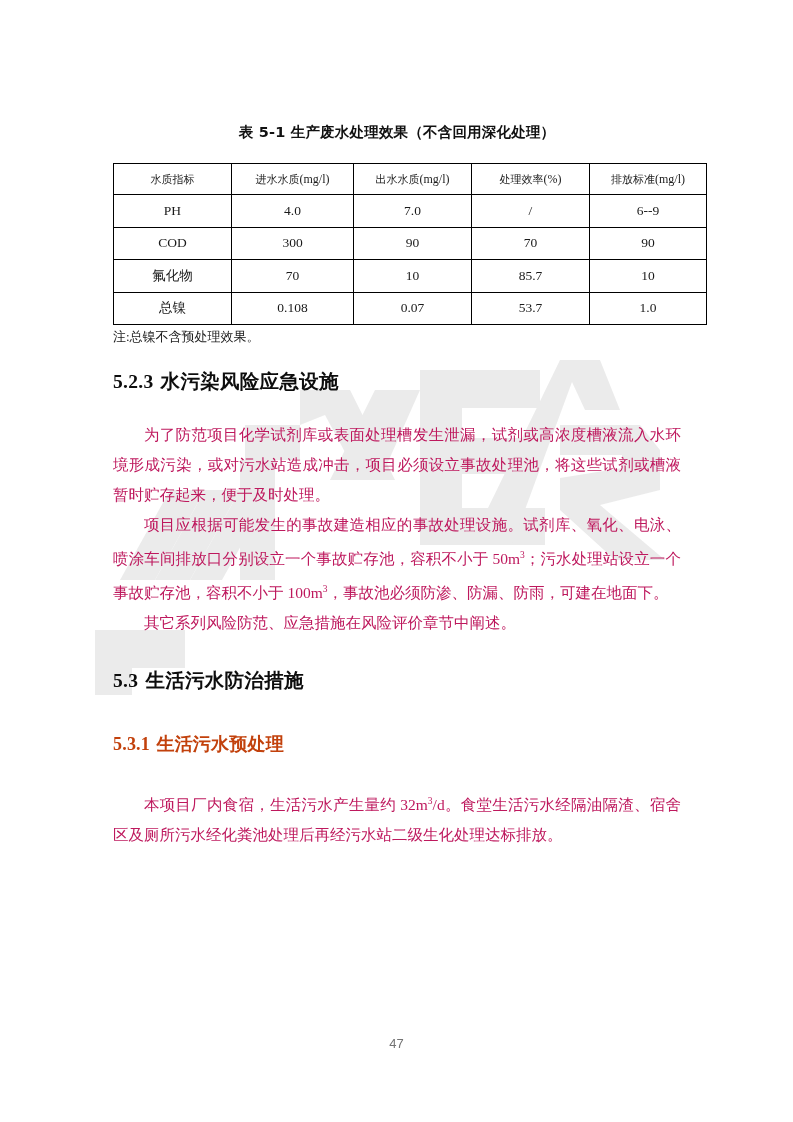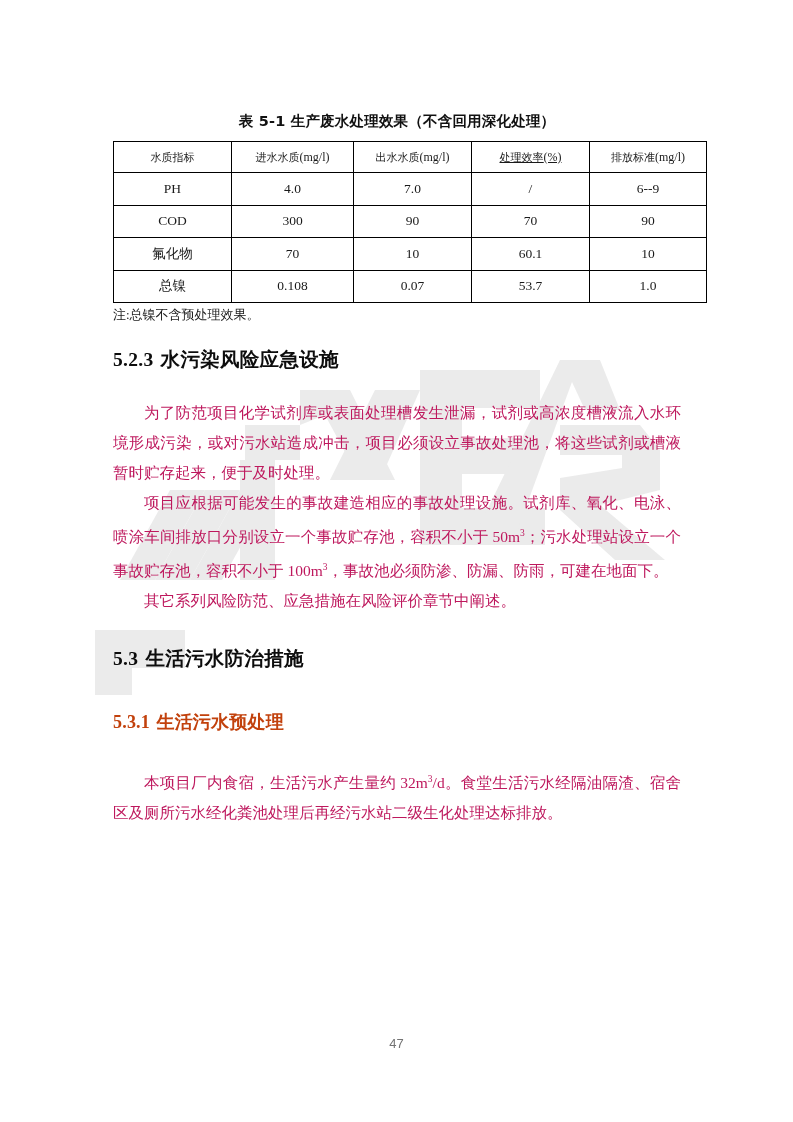--- a/index.html
+++ b/index.html
@@ -41,21 +41,21 @@
     top: 0;
   }
 
   
   .table-title {
     text-align: center;
     font-family: "DejaVu Sans", "Liberation Sans", sans-serif;
     font-size: 14.5px;
     font-weight: bold;
     letter-spacing: 0.2px;
-    margin: 4px;
+    margin: 15px;
     padding-top: 108px;
     padding-bottom: 6px;
     color: #111;
   }
 
   table.data-table {
     border-collapse: collapse;
     width: 568px;
     table-layout: fixed;
     font-size: 13.5px;
@@ -68,21 +68,21 @@
     padding: 0 2px;
     line-height: 1.15;
     font-family: "Liberation Serif", "DejaVu Serif", serif;
   }
   table.data-table tr.header-row td {
     height: 30px;
   }
   .col-0 { width: 113px; }
   .col-1 { width: 117px; }
   .col-2 { width: 113px; }
-  .col-3 { width: 113px; text-decoration: underline; }
+  .col-3 { width: 113px; }
   .col-4 { width: 112px; }
 
   .hdr-cell { font-size: 11px; }
   .unit { font-size: 12px; }
 
   sub, sup {
     font-size: 9.5px;
   }
 
   
@@ -205,21 +205,21 @@
           <td>90</td>
           <td>70</td>
           <td>90</td>
         </tr>
 
 
         <tr>
           <td>氟化物</td>
           <td>70</td>
           <td>10</td>
-          <td>60.1</td>
+          <td>85.7</td>
           <td>10</td>
         </tr>
 
         <tr>
           <td>总镍</td>
           <td>0.108</td>
           <td>0.07</td>
           <td>53.7</td>
           <td>1.0</td>
         </tr>

